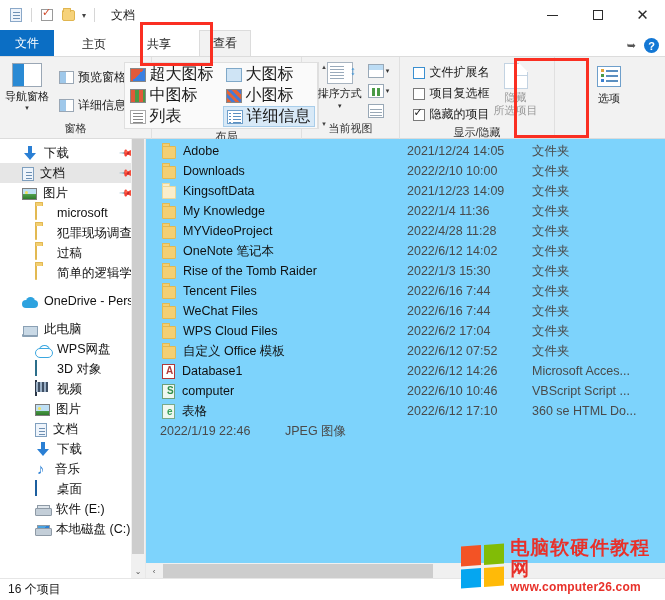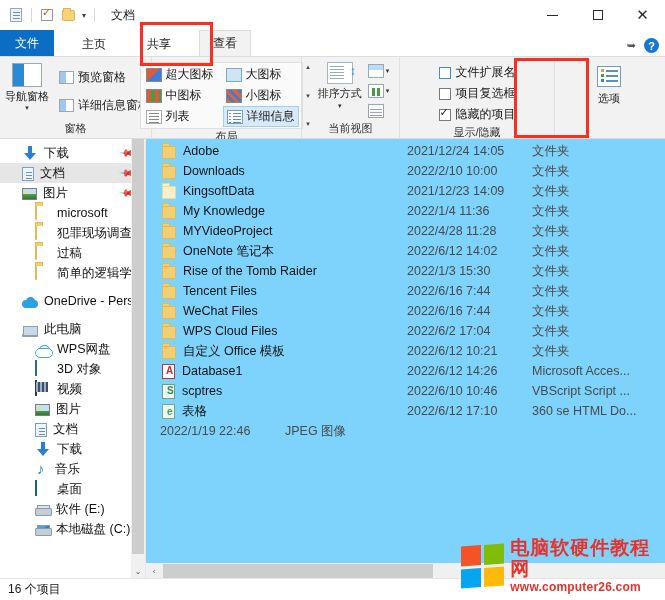--- a/index.html
+++ b/index.html
@@ -139,21 +139,21 @@
   .pane-ico .l { width:6px; background:#9fc8ea; }
   .pane-ico .r { flex:1; }
 
   
   .gallery {
     display:grid; grid-template-columns: auto auto; gap:0 6px;
     border: 1px solid #dfdfdf; background:#fafafa; padding: 1px 2px;
   }
   .gitem {
     display:flex; align-items:center; gap:4px; height:21px;
-    font-size:12px; color:#1a1a1a; padding:0 3px; white-space:nowrap;
+    font-size:16px; color:#1a1a1a; padding:0 3px; white-space:nowrap;
   }
   .gitem.sel { background:#d8e9f7; border:1px solid #a8cdea; }
   .gico { width:16px; height:14px; flex:0 0 auto; position:relative; }
   .gico.big { background:linear-gradient(135deg,#e05a3a 50%,#3a7fe0 50%); border:1px solid #888; }
   .gico.large { background:#cfe4f5; border:1px solid #7fa8c8; }
   .gico.mid { background:repeating-linear-gradient(90deg,#e05a3a 0 4px,#4a9a46 4px 8px); border:1px solid #888; }
   .gico.small { background:repeating-linear-gradient(45deg,#e0643a 0 3px,#4a7ad0 3px 6px); border:1px solid #888; }
   .gico.list { background:#fff; border:1px solid #aaa; }
   .gico.list:after{content:"";position:absolute;left:2px;top:2px;width:10px;height:1px;background:#888;box-shadow:0 3px 0 #888,0 6px 0 #888,0 9px 0 #888;}
   .gico.detail { background:#fff; border:1px solid #6e9fcb; }
@@ -495,20 +495,25 @@
           </div>
         <div class="chkrow">
             <span class="cbox"></span>
             <span>项目复选框</span>
           </div>
         <div class="chkrow">
             <span class="cbox checked"></span>
             <span>隐藏的项目</span>
           </div>
       </div>
+      <div class="hidebtn">
+        <span class="hide-ico"></span>
+        <span>隐藏</span>
+        <span>所选项目</span>
+      </div>
     </div>
     <div class="rgroup-label">显示/隐藏</div>
   </div>
 
   <div class="rgroup" style="width:108px;border-right:none;">
     <div class="rgroup-body">
       <div class="optbtn">
         <span class="opt-ico"></span>
         <span>选项</span>
       </div>
@@ -705,37 +710,37 @@
           </span>
         <span class="fr-date">2022/6/2 17:04</span>
         <span class="fr-type">文件夹</span>
       </div>
 
       <div class="filerow">
         <span class="fr-name">
             <span class="fico fico-folder"></span>
             <span>自定义 Office 模板</span>
           </span>
-        <span class="fr-date">2022/6/12 10:21</span>
+        <span class="fr-date">2022/6/12 07:52</span>
         <span class="fr-type">文件夹</span>
       </div>
 
       <div class="filerow">
         <span class="fr-name">
             <span class="fico fico-access"></span>
             <span>Database1</span>
           </span>
         <span class="fr-date">2022/6/12 14:26</span>
         <span class="fr-type">Microsoft Acces...</span>
       </div>
 
       <div class="filerow">
         <span class="fr-name">
             <span class="fico fico-vbs"></span>
-            <span>scptres</span>
+            <span>computer</span>
           </span>
         <span class="fr-date">2022/6/10 10:46</span>
         <span class="fr-type">VBScript Script ...</span>
       </div>
 
       <div class="filerow">
         <span class="fr-name">
             <span class="fico fico-html"></span>
             <span>表格</span>
           </span>

